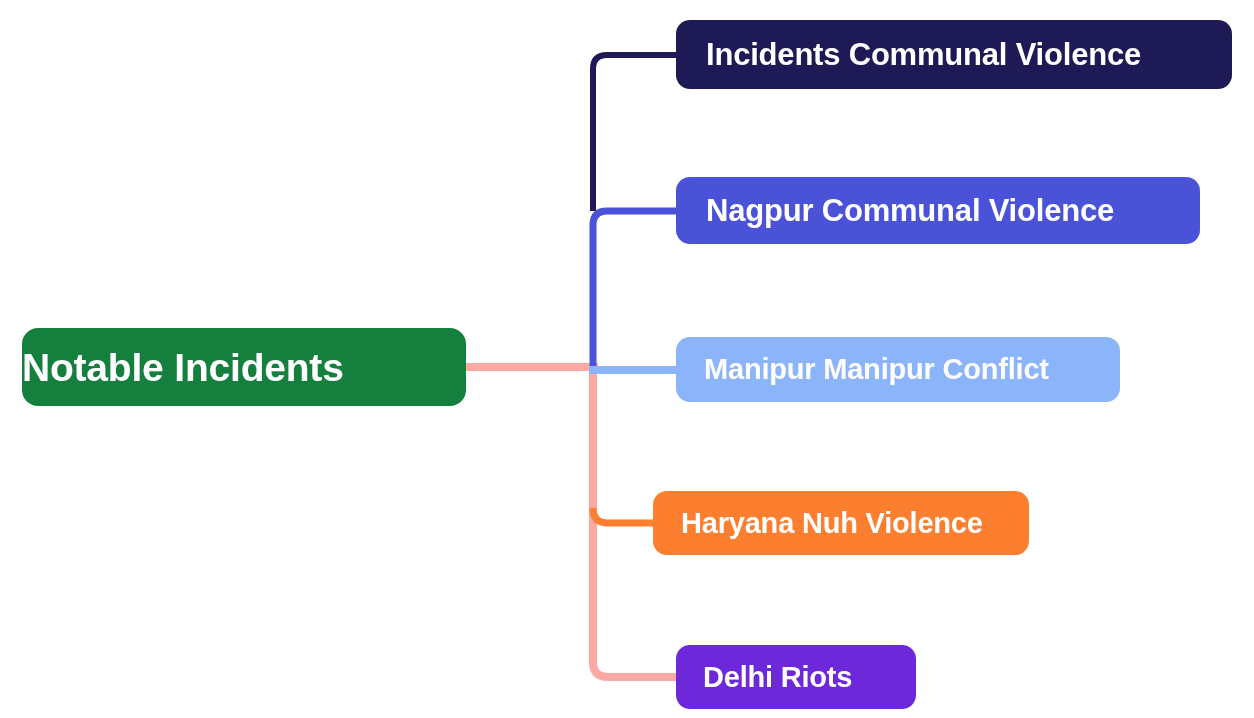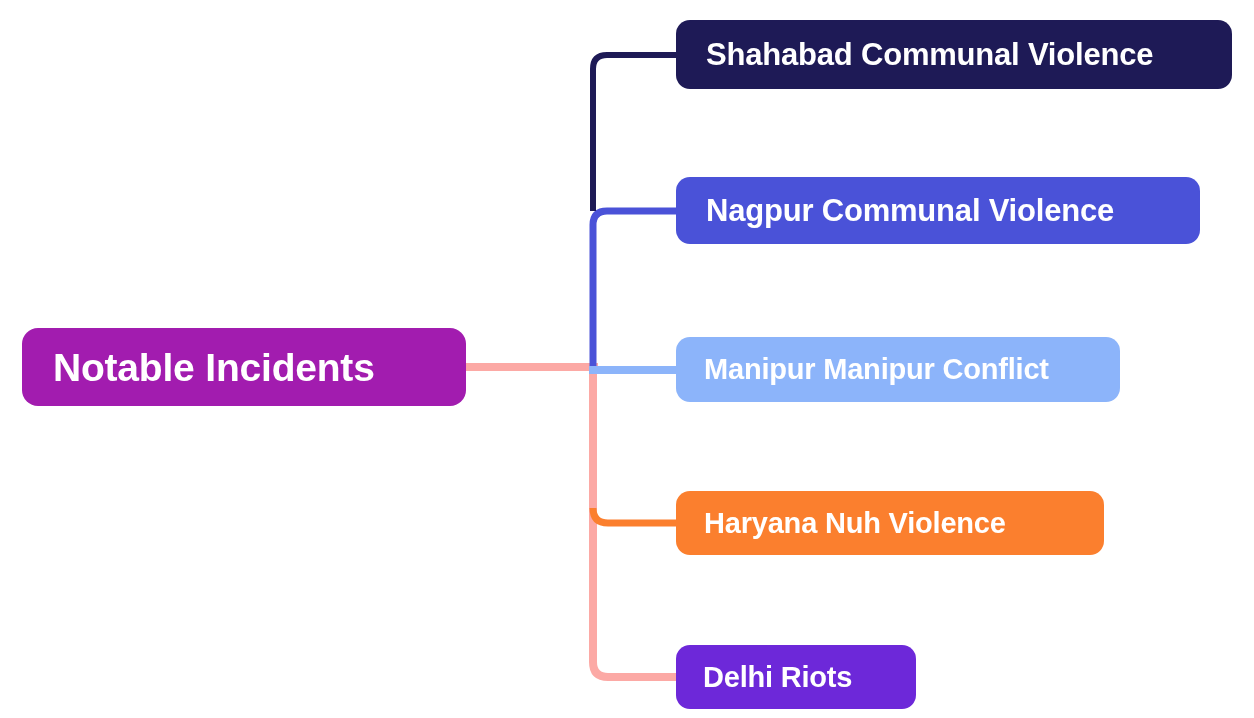--- a/index.html
+++ b/index.html
@@ -42,23 +42,22 @@
     font-weight: bold;
     line-height: 1;
     letter-spacing: -0.2px;
   }
   
   #node-root {
     left: 22px;
     top: 328px;
     width: 444px;
     height: 78px;
-    background: #a21caf;
+    background: #15803d;
     border-radius: 16px;
-    padding-left: 31px;
   }
   #node-root .node-label {
     font-size: 39px;
   }
   
   #node-shahabad {
     left: 676px;
     top: 20px;
     width: 556px;
     height: 69px;
@@ -75,23 +74,23 @@
   }
   #node-manipur {
     left: 676px;
     top: 337px;
     width: 444px;
     height: 65px;
     background: #8cb4fa;
     padding-left: 28px;
   }
   #node-haryana {
-    left: 676px;
+    left: 653px;
     top: 491px;
-    width: 428px;
+    width: 376px;
     height: 64px;
     background: #fb7f2e;
     padding-left: 28px;
   }
   #node-delhi {
     left: 676px;
     top: 645px;
     width: 240px;
     height: 64px;
     background: #6d28d9;
@@ -125,21 +124,21 @@
     <path d="M 589 370 L 680 370" fill="none" stroke="#8cb4fa" stroke-width="8" stroke-linecap="butt"></path>
 
     <path d="M 593 508 Q 593 523 608 523 L 680 523" fill="none" stroke="#fb7f2e" stroke-width="7" stroke-linecap="butt"></path>
   </svg>
 
   <div class="node" id="node-root">
     <span class="node-label">Notable Incidents</span>
   </div>
 
   <div class="node" id="node-shahabad">
-    <span class="node-label">Shahabad Communal Violence</span>
+    <span class="node-label">Incidents Communal Violence</span>
   </div>
 
   <div class="node" id="node-nagpur">
     <span class="node-label">Nagpur Communal Violence</span>
   </div>
 
   <div class="node" id="node-manipur">
     <span class="node-label">Manipur Manipur Conflict</span>
   </div>
 

